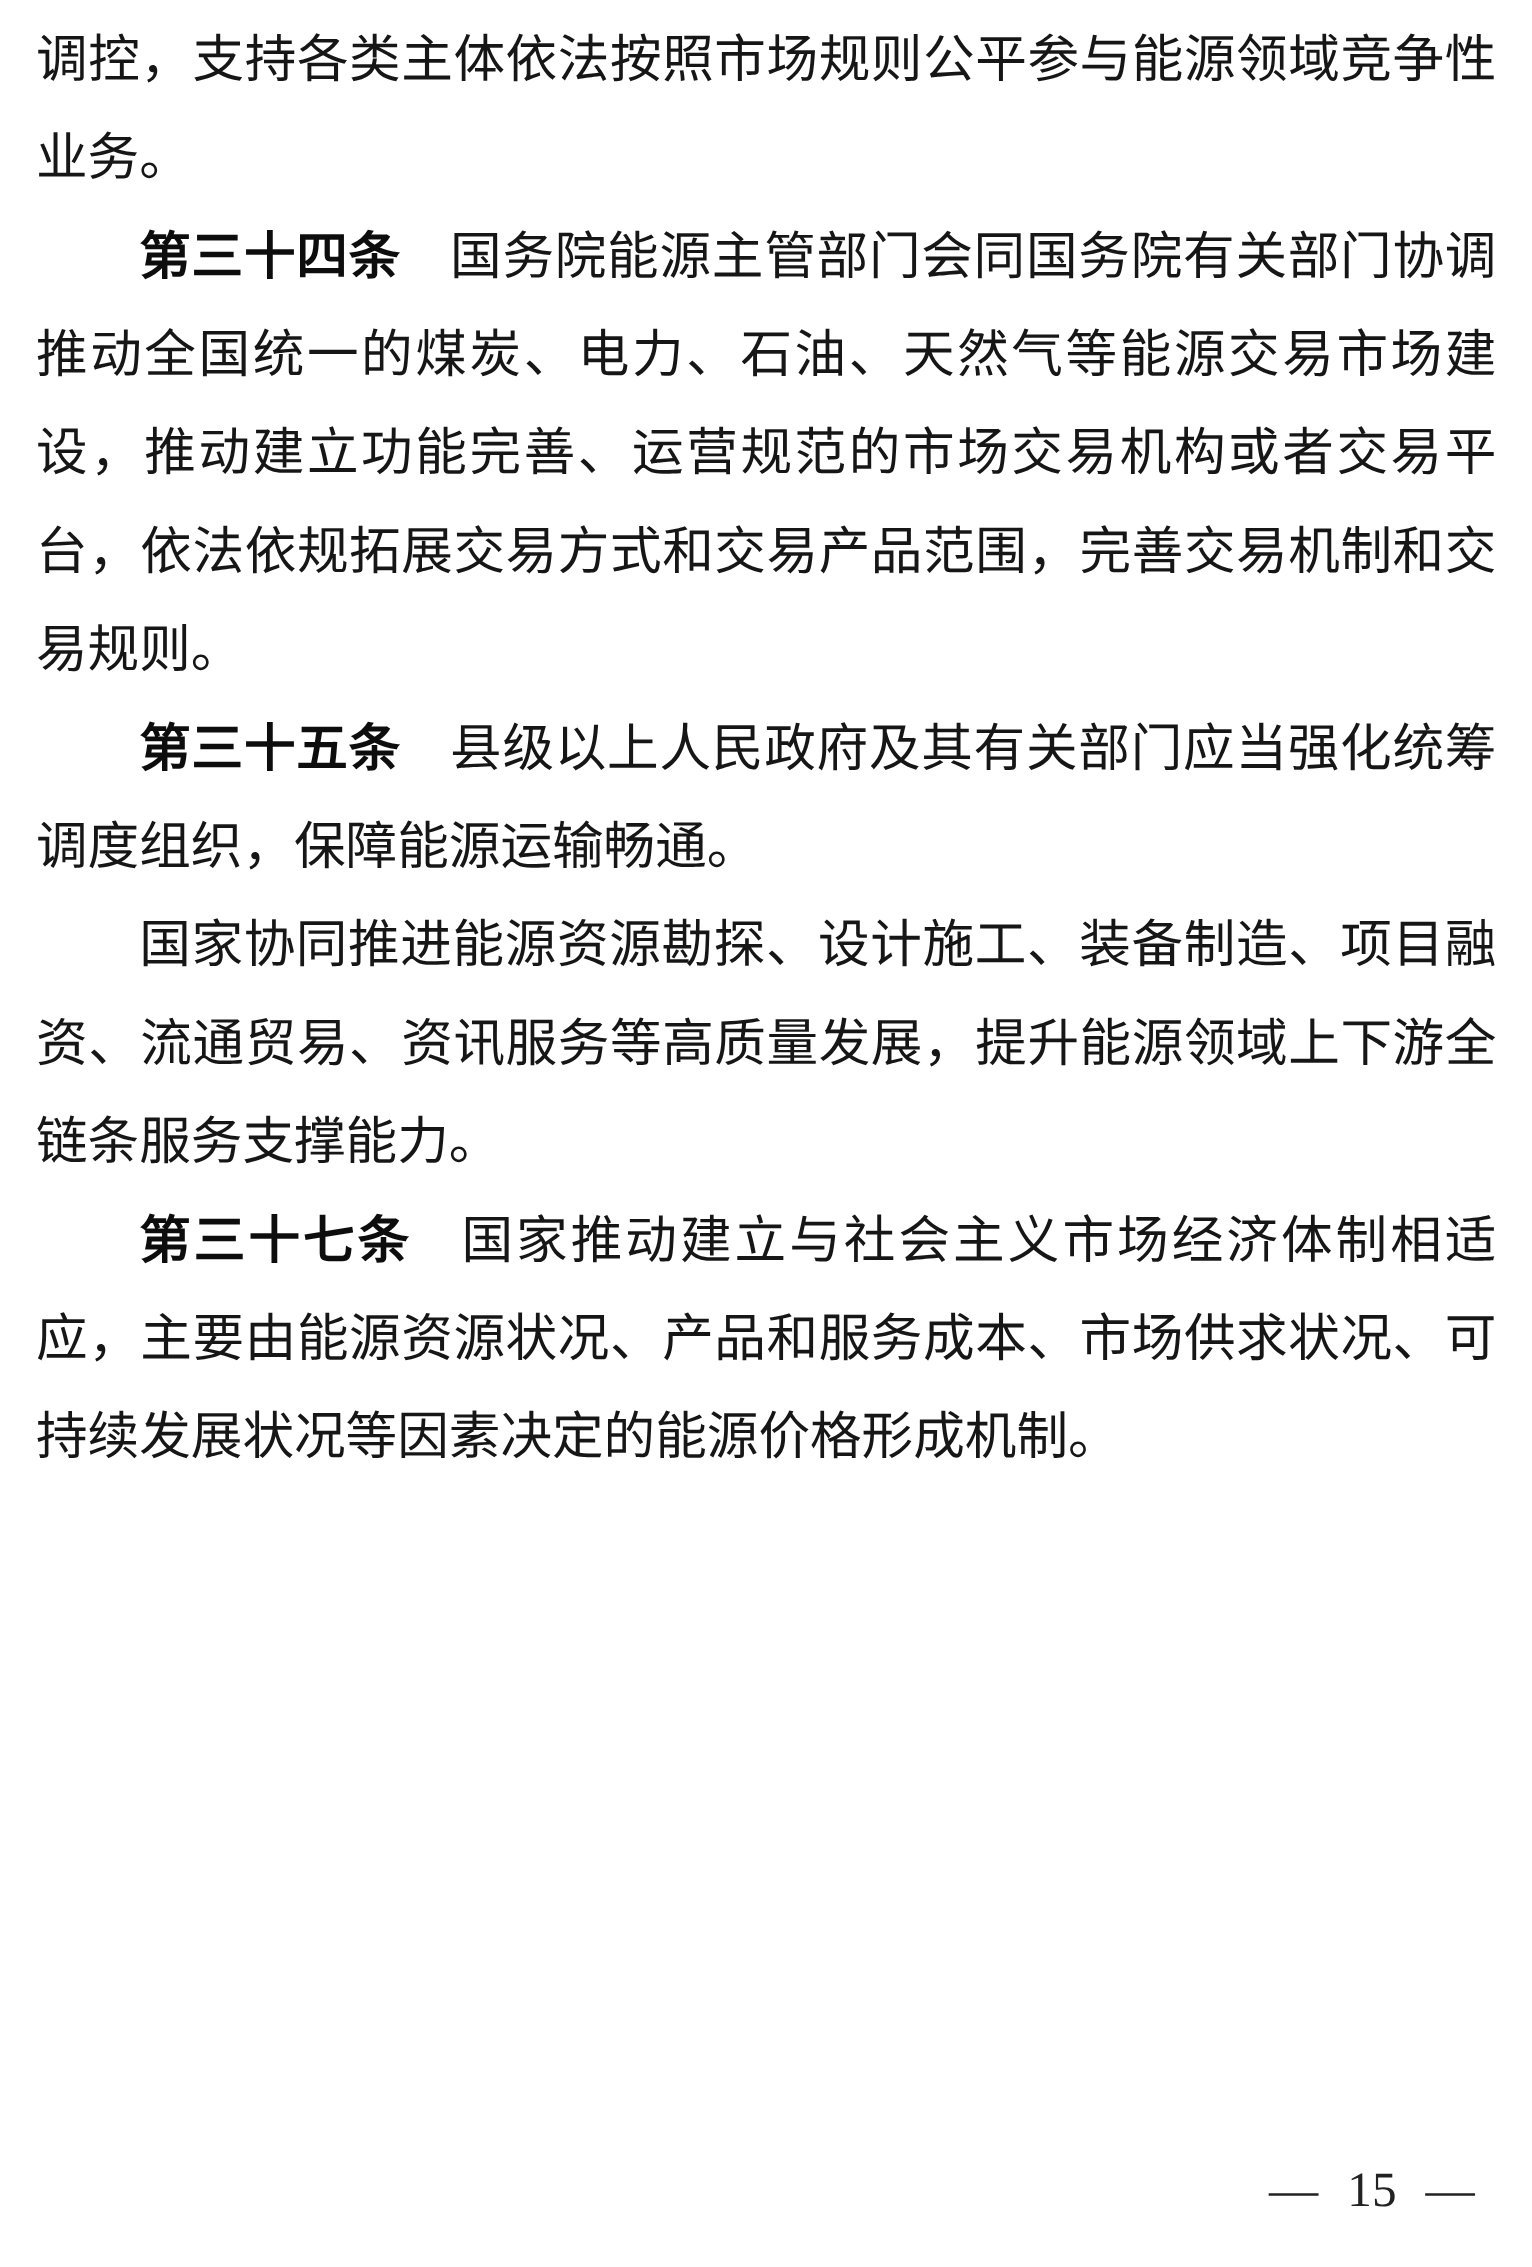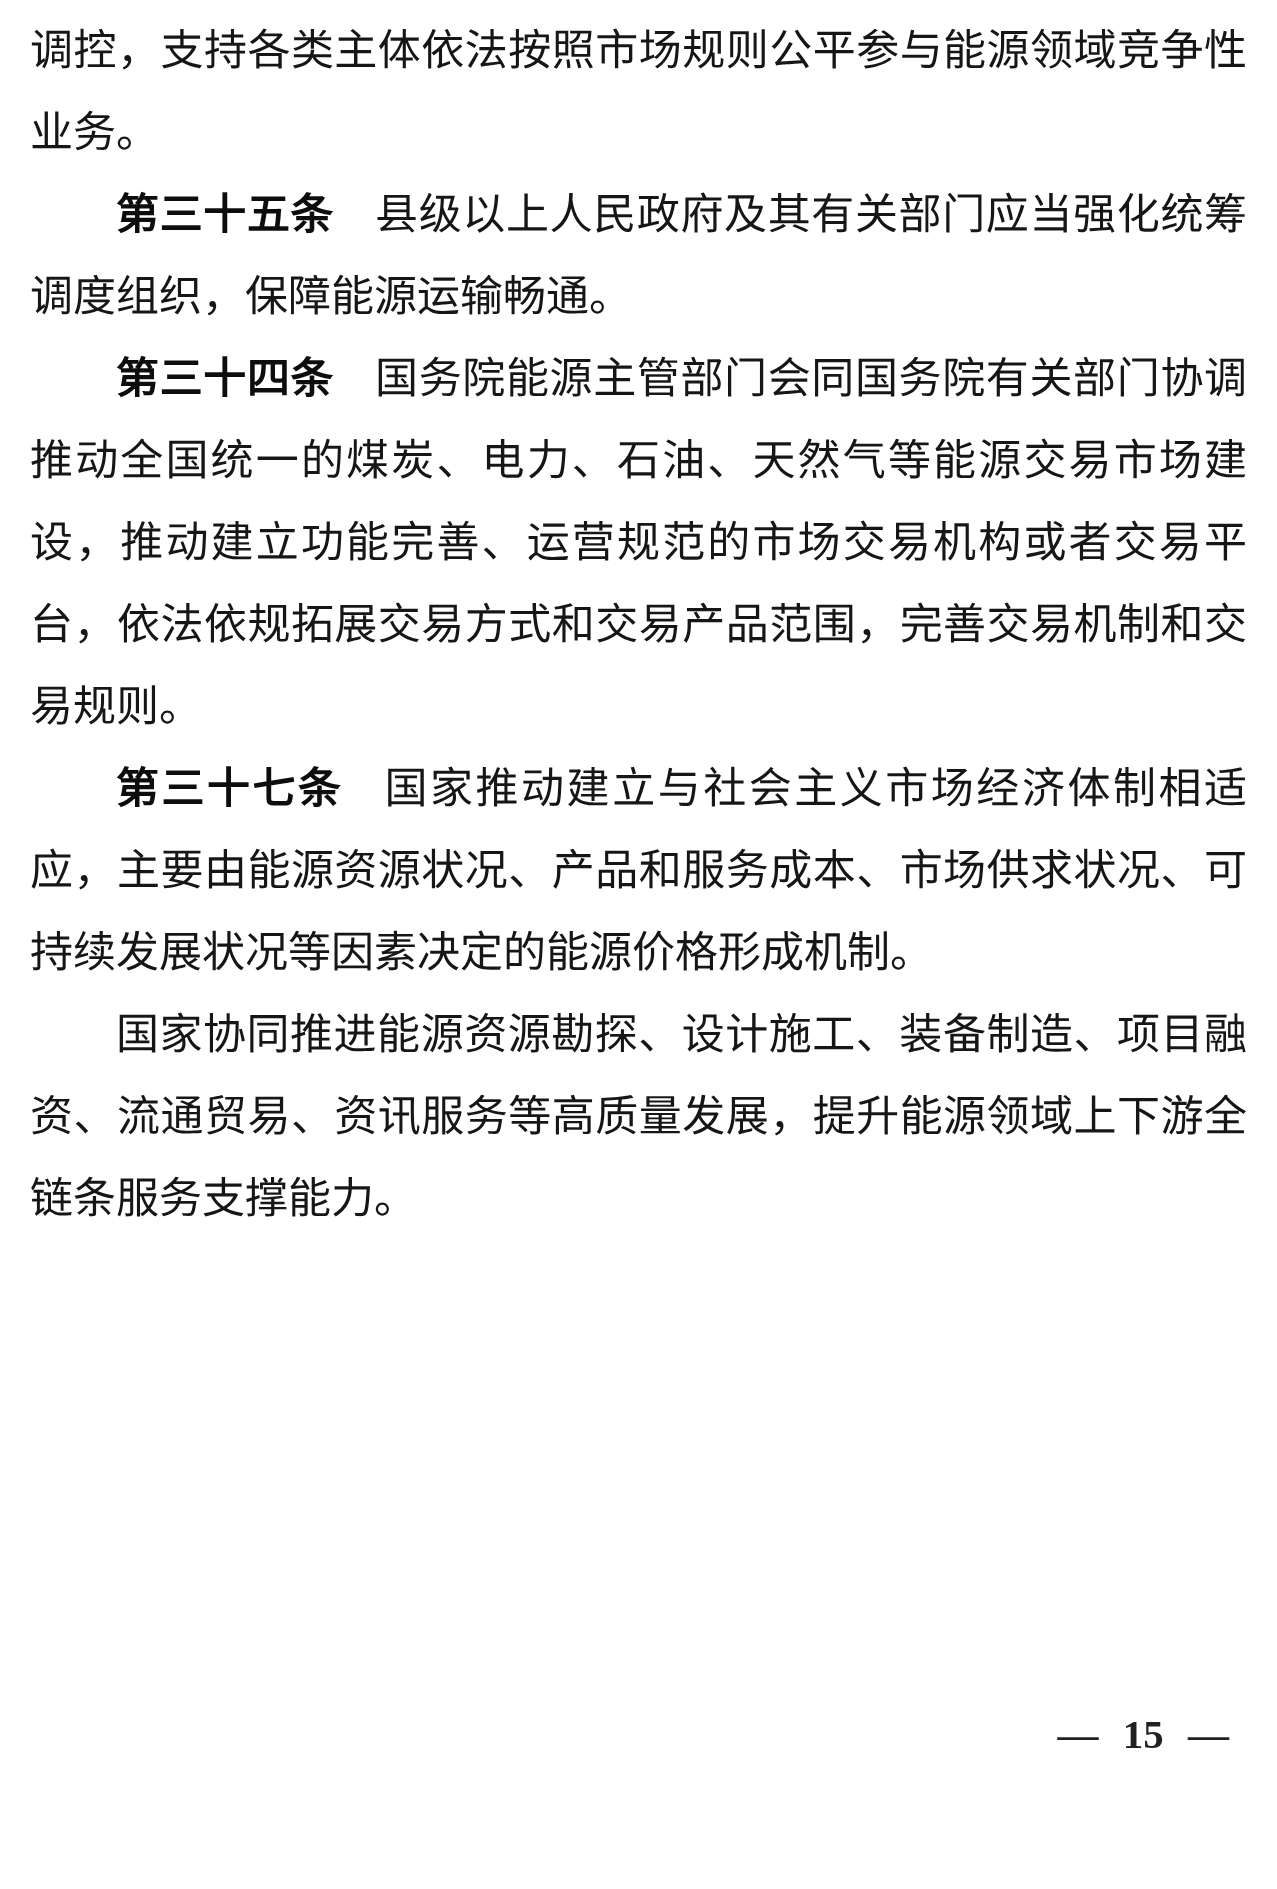--- a/index.html
+++ b/index.html
@@ -35,45 +35,44 @@
   .art-num {
     font-weight: 700;
     margin-right: 0.95em;
     color: #0d0d0d;
   }
   .art-num:empty {
     margin-right: 0;
   }
   .page-number {
     position: absolute;
-    top: 1710px;
+    top: 1800px;
     right: 48px;
     font-size: 41px;
     line-height: 48px;
     word-spacing: 14px;
     color: #222222;
     text-align: center;
     white-space: nowrap;
-    font-weight: bold;
   }
 </style>
 </head>
 <body>
 
 <div class="page">
   <div class="content">
 
     <p class="para"><b class="art-num"></b><span>调控，支持各类主体依法按照市场规则公平参与能源领域竞争性业务。</span></p>
 
+    <p class="para indent"><b class="art-num">第三十四条</b><span>国务院能源主管部门会同国务院有关部门协调推动全国统一的煤炭、电力、石油、天然气等能源交易市场建设，推动建立功能完善、运营规范的市场交易机构或者交易平台，依法依规拓展交易方式和交易产品范围，完善交易机制和交易规则。</span></p>
+
     <p class="para indent"><b class="art-num">第三十五条</b><span>县级以上人民政府及其有关部门应当强化统筹调度组织，保障能源运输畅通。</span></p>
-
-    <p class="para indent"><b class="art-num">第三十四条</b><span>国务院能源主管部门会同国务院有关部门协调推动全国统一的煤炭、电力、石油、天然气等能源交易市场建设，推动建立功能完善、运营规范的市场交易机构或者交易平台，依法依规拓展交易方式和交易产品范围，完善交易机制和交易规则。</span></p>
 
 
 
+    <p class="para indent"><b class="art-num"></b><span>国家协同推进能源资源勘探、设计施工、装备制造、项目融资、流通贸易、资讯服务等高质量发展，提升能源领域上下游全链条服务支撑能力。</span></p>
+
     <p class="para indent"><b class="art-num">第三十七条</b><span>国家推动建立与社会主义市场经济体制相适应，主要由能源资源状况、产品和服务成本、市场供求状况、可持续发展状况等因素决定的能源价格形成机制。</span></p>
-
-    <p class="para indent"><b class="art-num"></b><span>国家协同推进能源资源勘探、设计施工、装备制造、项目融资、流通贸易、资讯服务等高质量发展，提升能源领域上下游全链条服务支撑能力。</span></p>
 
   </div>
 
   <div class="page-number">— 15 —</div>
 </div>
 
 </body></html>

